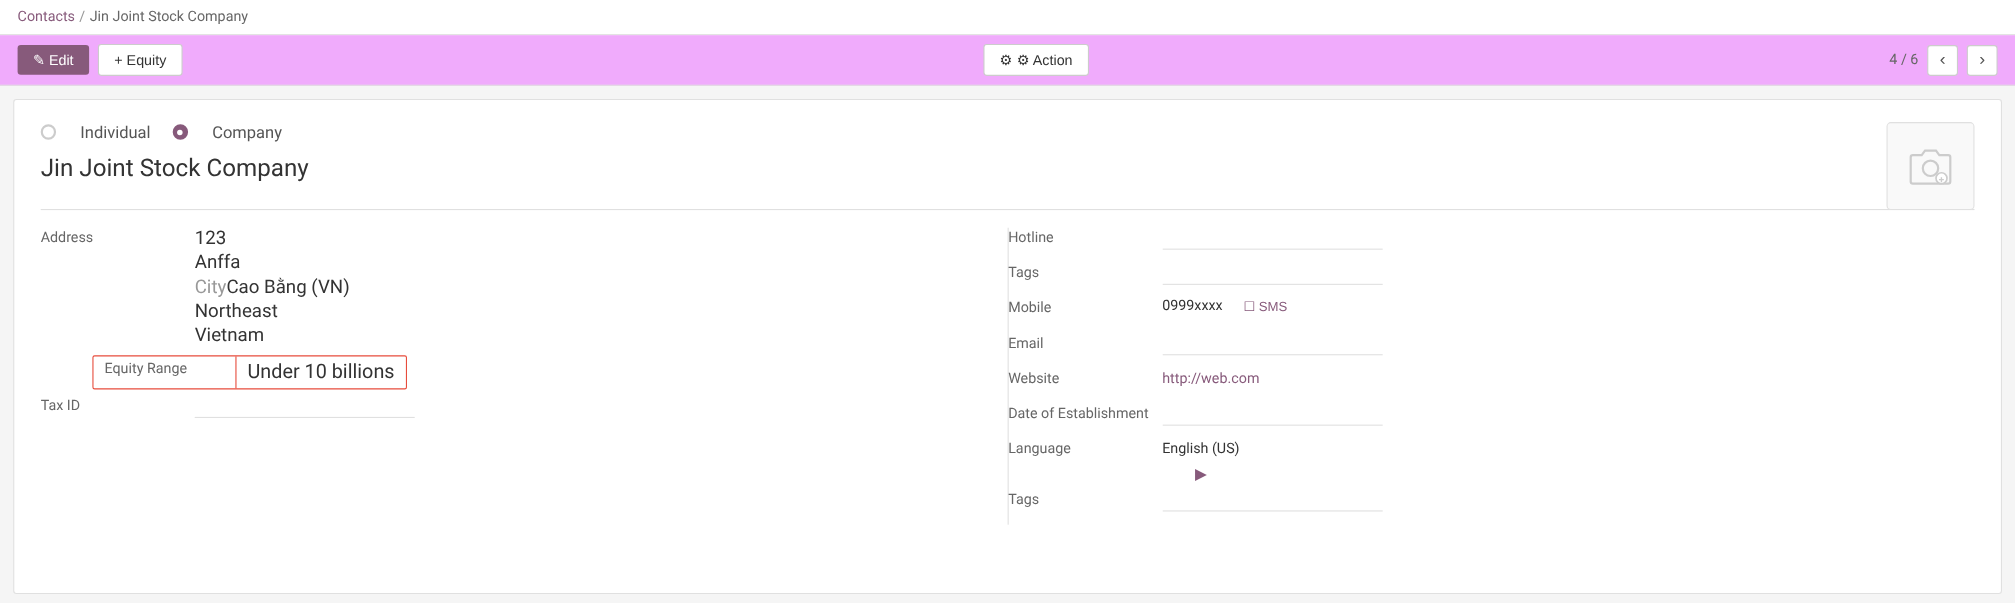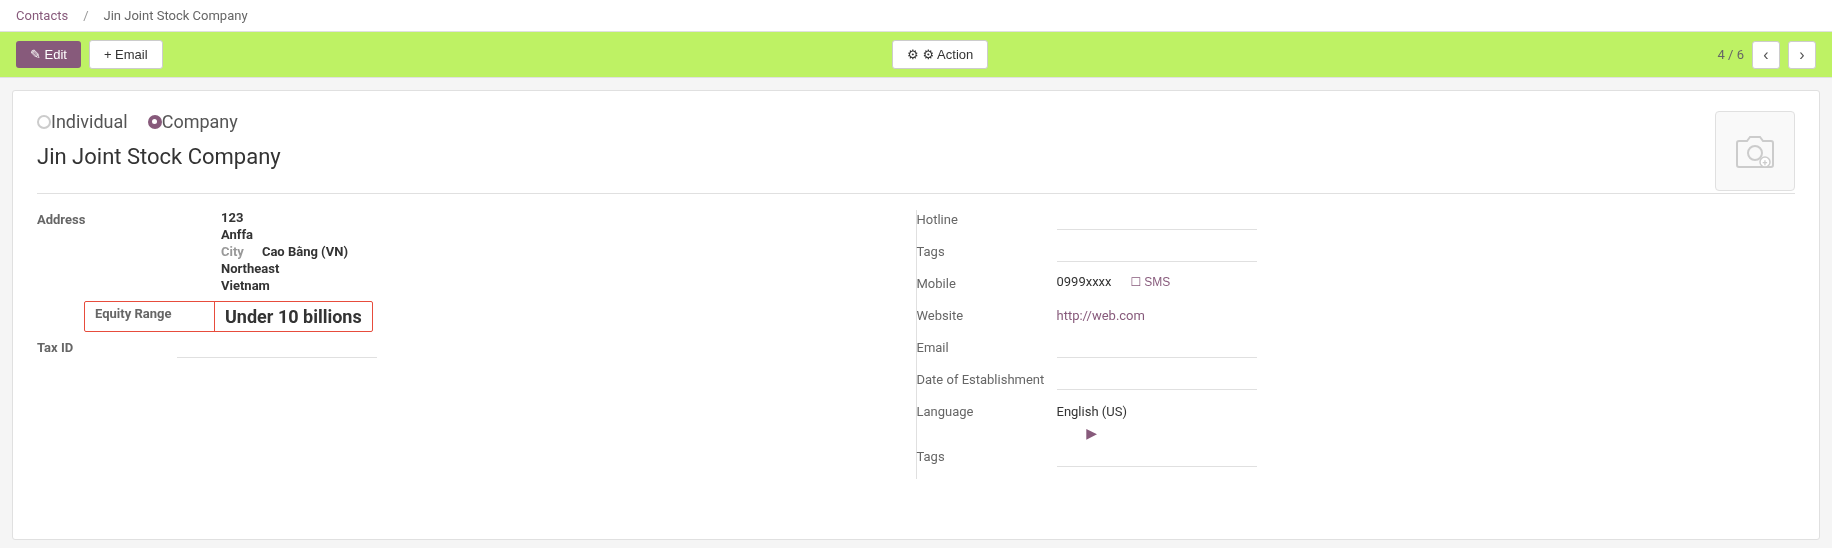--- a/index.html
+++ b/index.html
@@ -5,34 +5,34 @@
     * { box-sizing: border-box; margin: 0; padding: 0; }
     body { font-family: -apple-system, BlinkMacSystemFont, 'Segoe UI', Roboto, sans-serif; font-size: 13px; color: #333; background: #f5f5f5; }
 
     
     .breadcrumb-bar {
       background: #fff;
       padding: 8px 16px;
       border-bottom: 1px solid #e0e0e0;
       display: flex;
       align-items: center;
-      gap: 15px;
+      gap: 4px;
       font-size: 13px;
     }
     .breadcrumb-link {
       color: #875a7b;
       cursor: pointer;
       text-decoration: none;
     }
     .breadcrumb-sep { color: #999; }
     .breadcrumb-current { color: #666; }
 
     
     .toolbar {
-      background: #bef264;
+      background: #f0abfc;
       padding: 8px 16px;
       border-bottom: 1px solid #e0e0e0;
       display: flex;
       align-items: center;
       gap: 8px;
     }
     .btn-edit {
       background: #875a7b;
       color: #fff;
       border: none;
@@ -101,23 +101,23 @@
     
     .type-selector {
       display: flex;
       align-items: center;
       gap: 20px;
       margin-bottom: 12px;
     }
     .radio-label {
       display: flex;
       align-items: center;
-      gap: 0;
-      cursor: pointer;
-      font-size: 18px;
+      gap: 22px;
+      cursor: pointer;
+      font-size: 15px;
       color: #555;
     }
     .radio-dot {
       width: 14px;
       height: 14px;
       border-radius: 50%;
       border: 2px solid #ccc;
       display: flex;
       align-items: center;
       justify-content: center;
@@ -147,21 +147,20 @@
       margin: 8px 0 16px 0;
     }
 
     
     .form-columns {
       display: flex;
       gap: 0;
     }
     .form-col {
       flex: 1;
-      font-weight: bold;
     }
     .form-col-right {
       flex: 1;
       border-left: 1px solid #e0e0e0;
     }
 
     
     .field-row {
       display: flex;
       align-items: flex-start;
@@ -199,30 +198,29 @@
       margin-bottom: 6px;
     }
     .address-label {
       width: 140px;
       min-width: 140px;
       color: #666;
       font-size: 13px;
       padding-top: 2px;
     }
     .address-lines {
-      font-size: 13px;
-      color: #333;
-      margin-left: 44px;
+      font-size: 17px;
+      color: #333;
     }
     .address-lines div {
       margin-bottom: 2px;
     }
     .city-line {
       display: flex;
-      gap: 18px;
+      gap: 0;
     }
     .city-label { color: #999; }
 
     
     .mobile-value {
       display: flex;
       align-items: center;
       gap: 19px;
       font-size: 13px;
       color: #333;
@@ -264,21 +262,21 @@
 <body>
 
 <div class="breadcrumb-bar">
   <a class="breadcrumb-link">Contacts</a>
   <span class="breadcrumb-sep">/</span>
   <span class="breadcrumb-current">Jin Joint Stock Company</span>
 </div>
 
 <div class="toolbar">
   <button class="btn-edit">✎ Edit</button>
-  <button class="btn-create">+ Email</button>
+  <button class="btn-create">+ Equity</button>
   <div class="spacer"></div>
   <button class="btn-action">
     <span>⚙</span>
     <span>⚙ Action</span>
   </button>
   <div class="spacer"></div>
   <div class="pager">
     <span>
       <span>4</span>
       <span>/</span>
@@ -366,27 +364,27 @@
         <div class="mobile-value">
           <span>0999xxxx</span>
           <button class="sms-btn">
             <span>☐</span>
             <span>SMS</span>
           </button>
         </div>
       </div>
 
       <div class="field-row">
+        <div class="field-label">Email</div>
+        <div class="field-value empty"></div>
+      </div>
+
+      <div class="field-row">
         <div class="field-label">Website</div>
         <a class="field-value link">http://web.com</a>
-      </div>
-
-      <div class="field-row">
-        <div class="field-label">Email</div>
-        <div class="field-value empty"></div>
       </div>
 
       <div class="field-row">
         <div class="field-label">Date of Establishment</div>
         <div class="field-value empty"></div>
       </div>
 
       <div class="field-row">
         <div class="field-label">Language</div>
         <div class="field-value" style="display:flex; align-items:center; gap:6px;flex-direction:column;">

